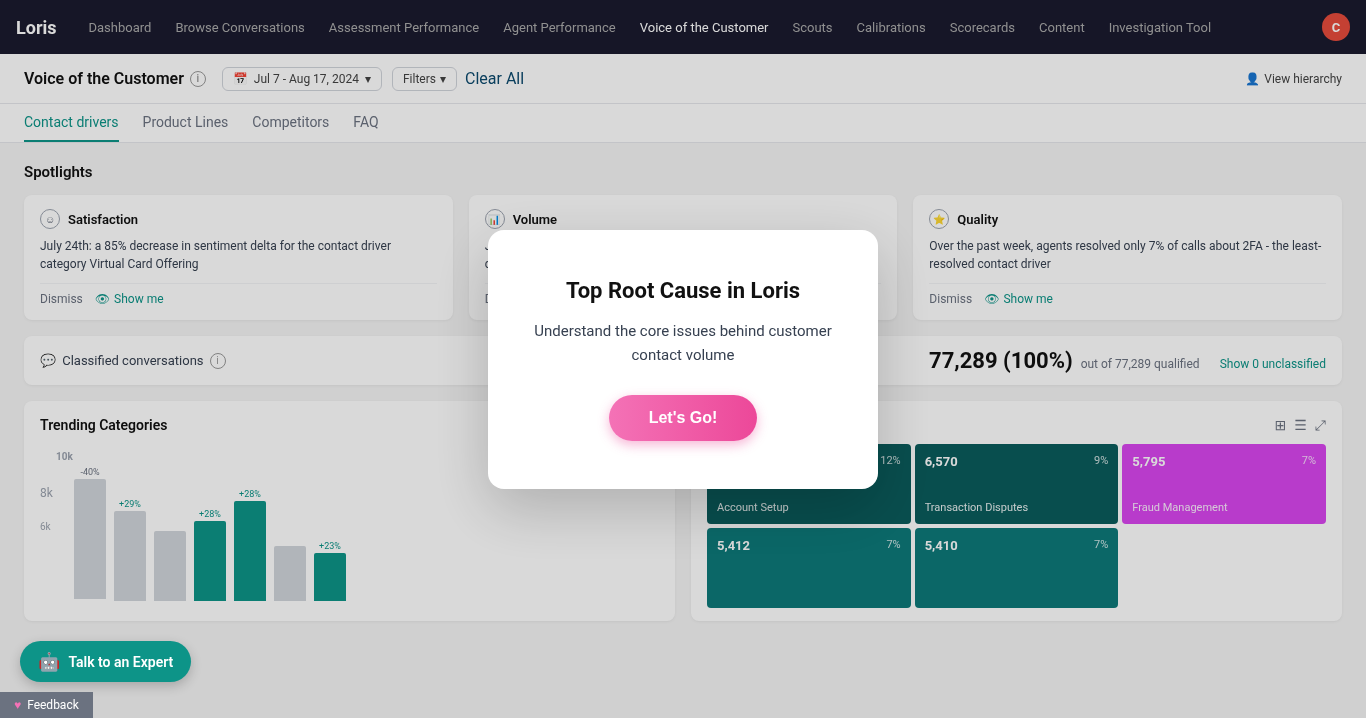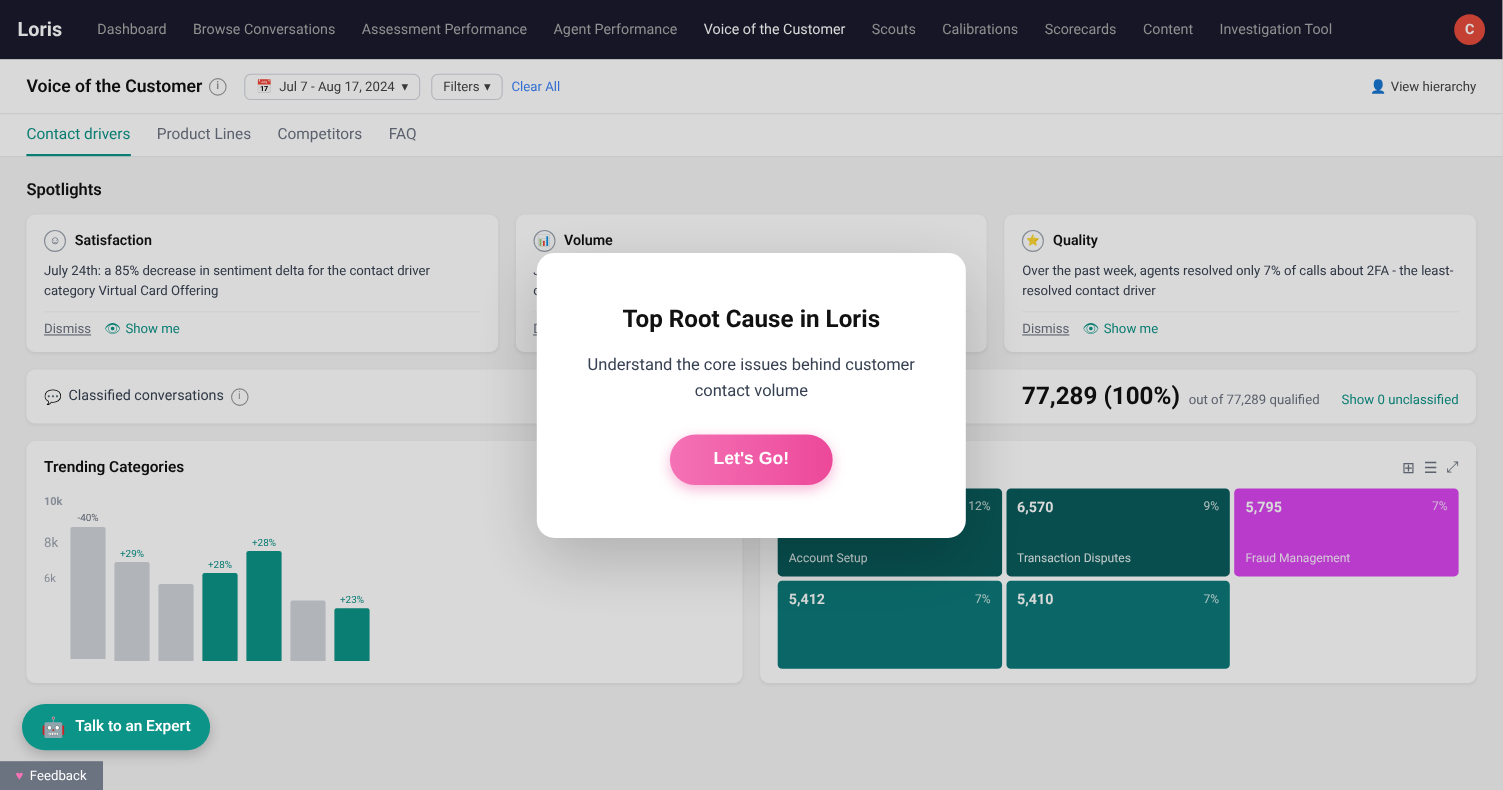--- a/index.html
+++ b/index.html
@@ -91,22 +91,22 @@
       font-size: 12px;
       color: #444;
       display: flex;
       align-items: center;
       gap: 4px;
       cursor: pointer;
       background: #fff;
     }
     .clear-all {
       margin-left: 8px;
-      font-size: 12px;
-      color: #3b82f6;
+      font-size: 16px;
+      color: #0c4a6e;
       cursor: pointer;
     }
     .view-hierarchy {
       margin-left: auto;
       font-size: 12px;
       color: #444;
       display: flex;
       align-items: center;
       gap: 4px;
       cursor: pointer;
@@ -193,21 +193,20 @@
       display: flex;
       align-items: center;
       gap: 12px;
       padding-top: 8px;
       border-top: 1px solid #f3f4f6;
     }
     .dismiss-btn {
       font-size: 12px;
       color: #6b7280;
       cursor: pointer;
-      text-decoration: underline;
     }
     .show-me-btn {
       font-size: 12px;
       color: #0d9488;
       display: flex;
       align-items: center;
       gap: 4px;
       cursor: pointer;
     }
 
@@ -555,24 +554,24 @@
       <span class="classified-sub">out of 77,289 qualified</span>
       <span class="show-unclassified">Show 0 unclassified</span>
     </div>
   </div>
 
   <div class="bottom-row">
 
     <div class="trending-card">
       <div class="trending-title">Trending Categories</div>
       <div class="bar-chart">
-        <div style="position:absolute; left:0; top:10px; font-size:10px; color:#9ca3af;font-weight:bold;">10k</div>
+        <div style="position:absolute; left:16px; top:10px; font-size:10px; color:#9ca3af;font-weight:bold;">10k</div>
         <div style="position:absolute; left:0; top:45px; font-size:12px; color:#9ca3af;">8k</div>
         <div style="position:absolute; left:0; top:80px; font-size:10px; color:#9ca3af;">6k</div>
-        <div style="display:flex; align-items:flex-end; gap:8px; margin-left:24px; height:130px;">
+        <div style="display:flex; align-items:flex-end; gap:8px; margin-left:34px; height:130px;">
           <div class="bar-group">
             <span style="font-size:9px;color:#6b7280;">-40%</span>
             <div class="bar" style="height:120px;background:#d1d5db;"></div>
             <span class="bar-label"></span>
           </div>
           <div class="bar-group">
             <span style="font-size:9px;color:#0d9488;">+29%</span>
             <div class="bar" style="height:90px;background:#d1d5db;"></div>
           </div>
           <div class="bar-group">

